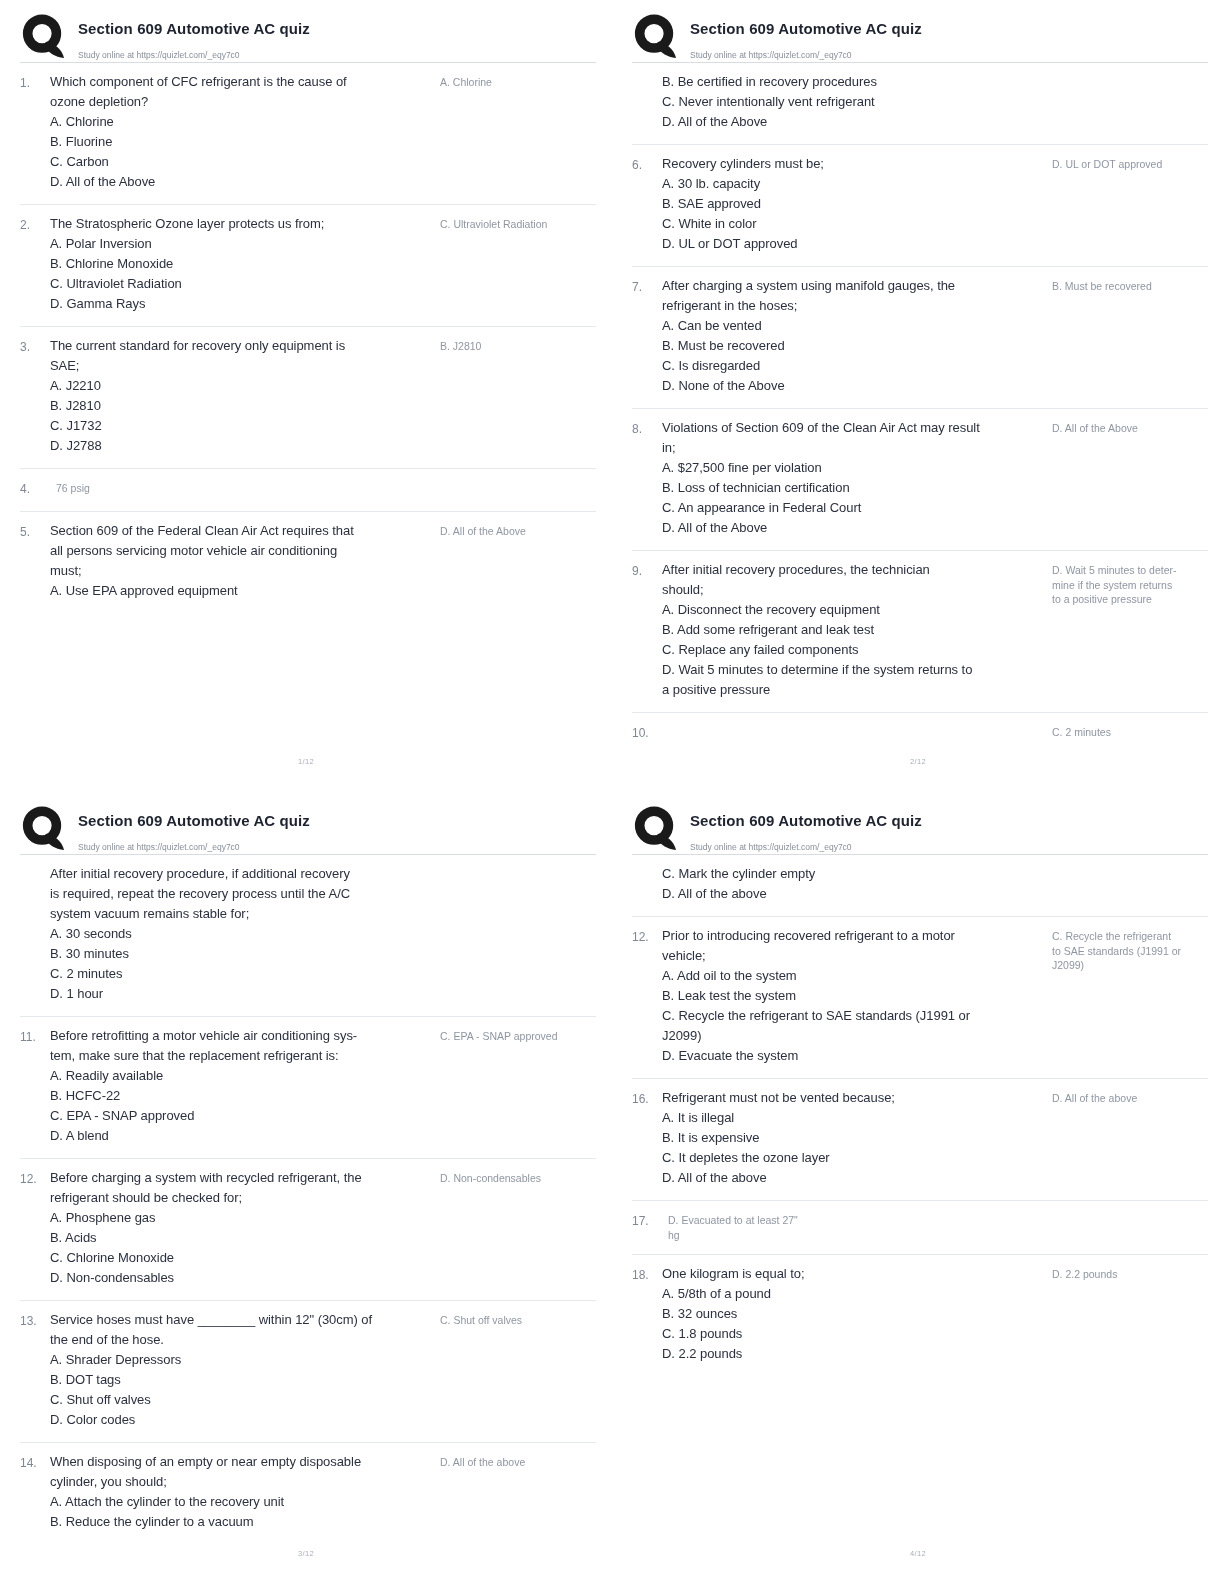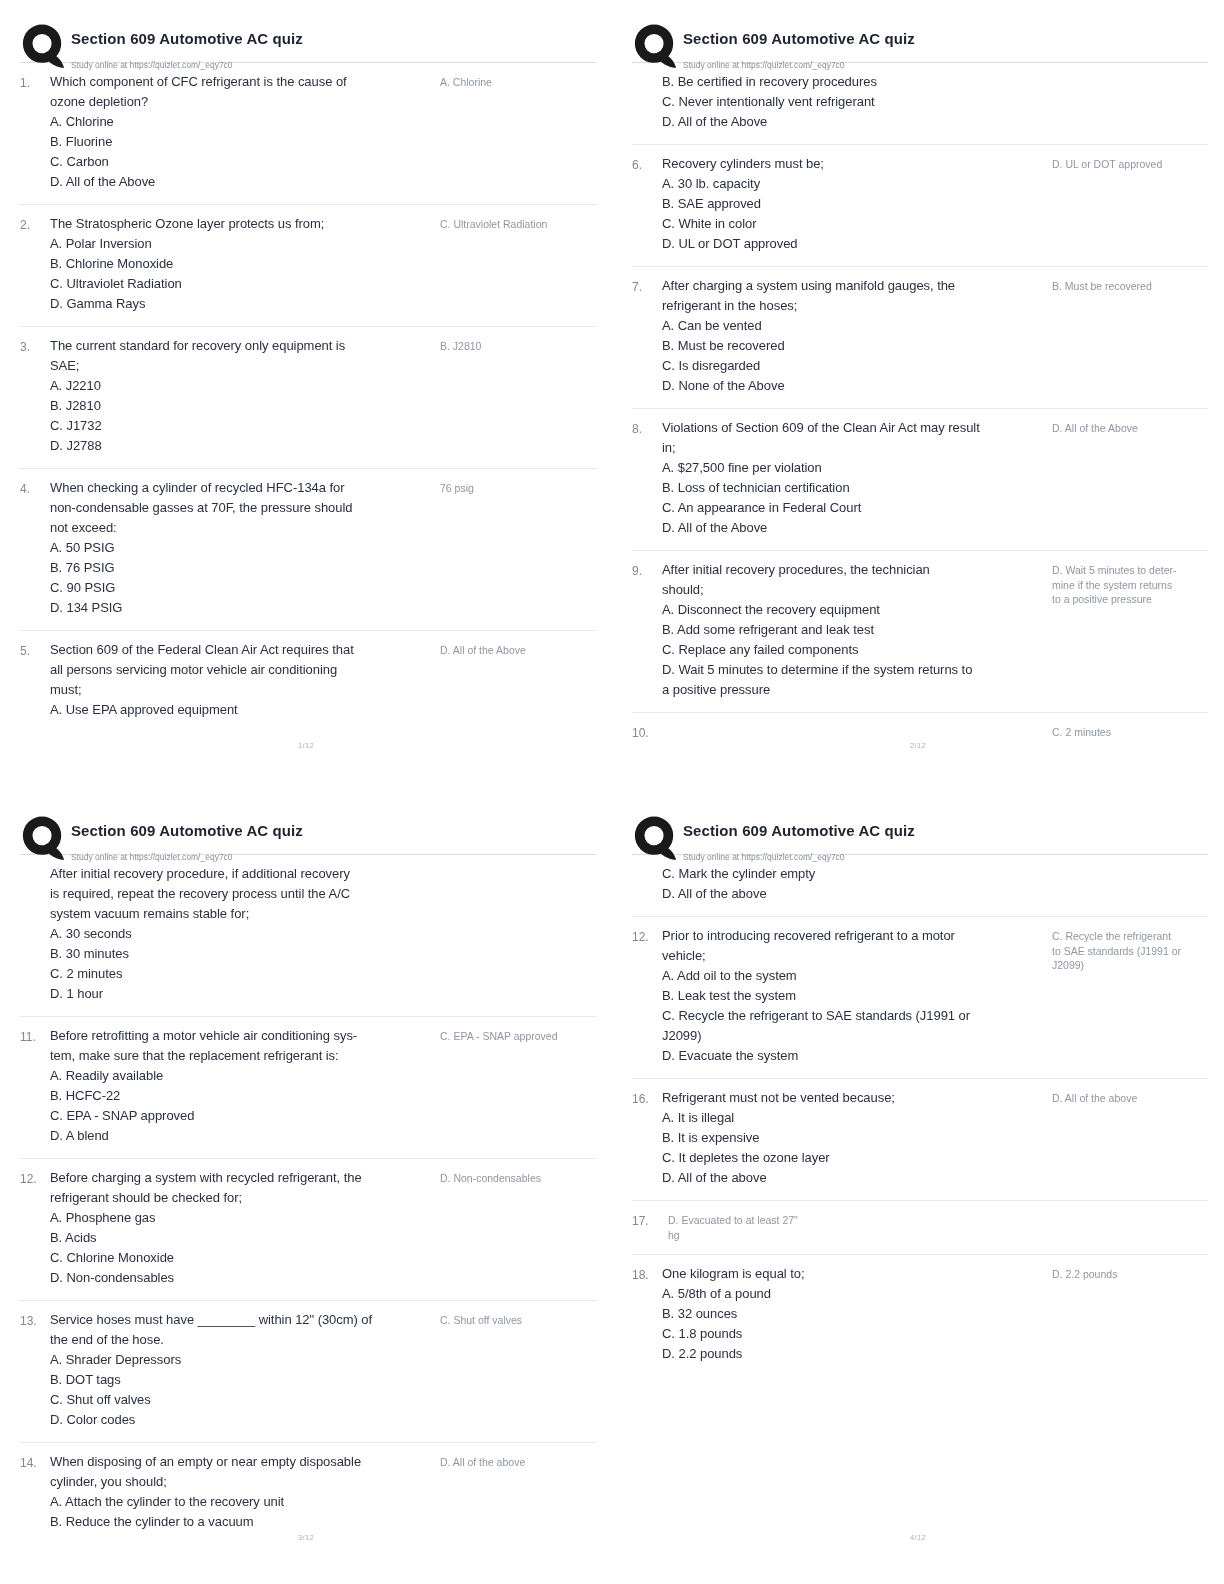--- a/index.html
+++ b/index.html
@@ -1,30 +1,30 @@
 <!DOCTYPE html>
 <html><head>
 <meta charset="utf-8">
 <style>
   html,body{margin:0;padding:0;background:#ffffff;}
   body{width:1224px;height:1584px;font-family:"Liberation Sans",sans-serif;-webkit-font-smoothing:antialiased;}
   .sheet{width:1224px;height:1584px;display:grid;grid-template-columns:612px 612px;grid-template-rows:792px 792px;background:#fff;}
   .page{position:relative;box-sizing:border-box;padding:0 16px 0 20px;overflow:hidden;background:#fff;}
-  .page-header{display:flex;align-items:flex-start;gap:5px;padding:23px 0 7px;border-bottom:1px solid #d8dce2;height:63px;box-sizing:border-box;}
+  .page-header{display:flex;align-items:flex-start;gap:12px;padding:13px 0 7px;border-bottom:1px solid #d8dce2;height:63px;box-sizing:border-box;}
   .logo{width:46px;height:46px;flex:0 0 46px;margin-top:0;}
   .titlebox{margin-top:7px;}
   .page-title{margin:0;font-size:15px;line-height:17px;font-weight:700;color:#1e2330;letter-spacing:.1px;}
   .page-subtitle{margin-top:13px;font-size:8.5px;line-height:10px;color:#888e9b;}
   .items{}
   .item{display:grid;grid-template-columns:30px minmax(0,1fr) 162px;padding:9px 0 12px;}
   .item + .item{border-top:1px solid #e5e8ed;}
   .num{font-size:12px;line-height:20px;color:#7f8795;padding-top:1px;}
   .q{font-size:13px;line-height:20px;color:#2b3040;white-space:pre-line;letter-spacing:-0.05px;}
   .a{font-size:10.5px;line-height:14.5px;color:#8f96a3;white-space:pre-line;padding:3px 0 0 6px;}
-  .page-footer{position:absolute;left:0;right:0;bottom:42px;text-align:center;font-size:7.5px;color:#a9aeb8;letter-spacing:.3px;}
+  .page-footer{position:absolute;left:0;right:0;bottom:26px;text-align:center;font-size:7.5px;color:#a9aeb8;letter-spacing:.3px;}
 </style>
 </head>
 <body>
 
 <main class="sheet">
     <section class="page">
       <header class="page-header">
         <span class="logo"><svg viewBox="0 0 48 48" width="46" height="46" aria-hidden="true">
             <circle cx="23" cy="21.5" r="15" fill="none" stroke="#1a1a1a" stroke-width="10"></circle>
             <path d="M27 30 C 36 31.5 43.5 37.5 46 47 C 36.5 46 29.5 41.5 25.5 34.5 Z" fill="#1a1a1a"></path>
@@ -59,27 +59,20 @@
           <div class="q">The current standard for recovery only equipment is
 SAE;
 A. J2210
 B. J2810
 C. J1732
 D. J2788</div>
           <div class="a">B. J2810</div>
         </div>
         <div class="item">
           <div class="num">4.</div>
-          <div class="q">When checking a cylinder of recycled HFC-134a for
-non-condensable gasses at 70F, the pressure should
-not exceed:
-A. 50 PSIG
-B. 76 PSIG
-C. 90 PSIG
-D. 134 PSIG</div>
           <div class="a">76 psig</div>
         </div>
         <div class="item">
           <div class="num">5.</div>
           <div class="q">Section 609 of the Federal Clean Air Act requires that
 all persons servicing motor vehicle air conditioning
 must;
 A. Use EPA approved equipment</div>
           <div class="a">D. All of the Above</div>
         </div>

